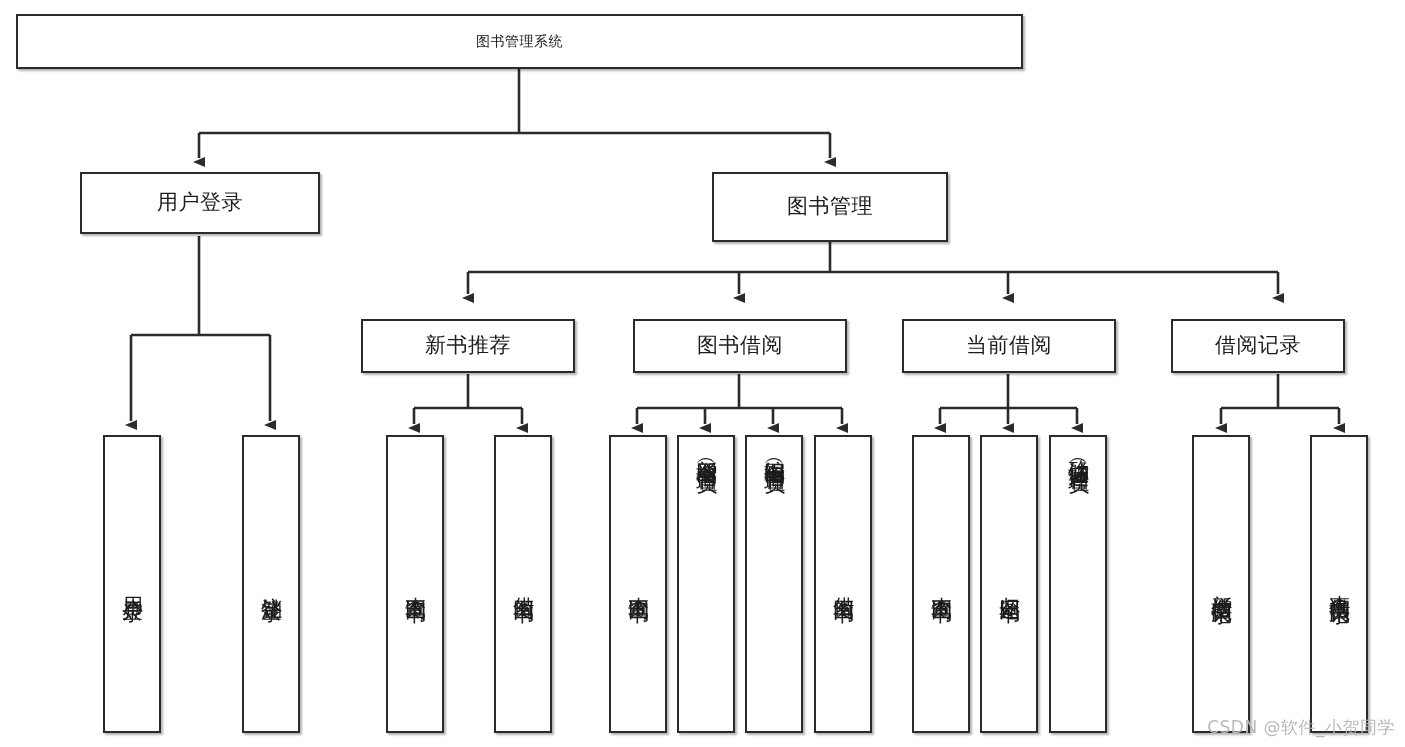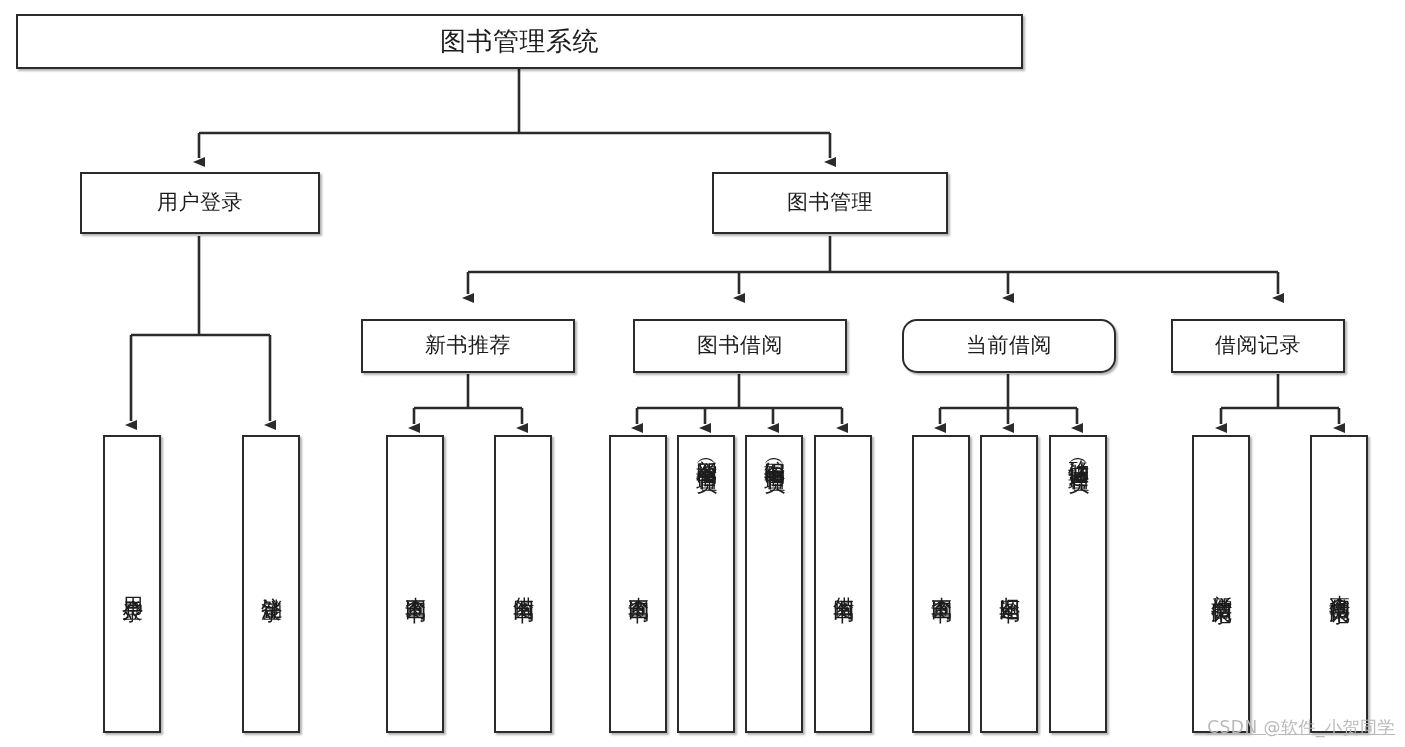--- a/index.html
+++ b/index.html
@@ -37,21 +37,21 @@
     justify-content: center;
     color: #1c1c1c;
     line-height: 1.12;
   }
   .node.h {
     
     font-size: 21px;
     letter-spacing: 0.5px;
   }
   .node.root {
-    font-size: 26px;
+    font-size: 14px;
   }
   .node.v {
     
     font-size: 21px;
     align-items: flex-start;
     justify-content: center;
     padding-top: 6px;
   }
   .node.v.mid {
     align-items: center;
@@ -66,21 +66,20 @@
     display: block;
   }
   .watermark {
     position: absolute;
     right: 10px;
     bottom: 8px;
     font-size: 17px;
     color: #b9b9b9;
     white-space: nowrap;
     letter-spacing: 0.5px;
-    text-decoration: underline;
   }
 </style>
 </head>
 <body>
 
 <div id="canvas">
 
   <svg class="edges" viewBox="0 0 1405 747" xmlns="http://www.w3.org/2000/svg">
     <defs>
       <marker id="arw" markerWidth="10" markerHeight="12" refX="1" refY="6" orient="auto" markerUnits="userSpaceOnUse">
@@ -133,33 +132,33 @@
   </svg>
 
   <div class="node h root" style="left:16px; top:14px; width:1007px; height:55px;">
     <span>图书管理系统</span>
   </div>
 
   <div class="node h" style="left:80px; top:172px; width:240px; height:62px;">
     <span>用户登录</span>
   </div>
 
-  <div class="node h" style="left:712px; top:172px; width:236px; height:62px;">
+  <div class="node h" style="left:712px; top:172px; width:236px; height:70px;">
     <span>图书管理</span>
   </div>
 
   <div class="node h" style="left:633px; top:319px; width:214px; height:54px;">
     <span>图书借阅</span>
   </div>
 
   <div class="node h" style="left:361px; top:319px; width:214px; height:54px;">
     <span>新书推荐</span>
   </div>
 
-  <div class="node h" style="left:902px; top:319px; width:214px; height:54px;border-radius:15px;">
+  <div class="node h" style="left:902px; top:319px; width:214px; height:54px;">
     <span>当前借阅</span>
   </div>
 
   <div class="node h" style="left:1171px; top:319px; width:174px; height:54px;">
     <span>借阅记录</span>
   </div>
 
   <div class="node v mid" style="left:103px; top:435px; width:58px; height:298px;">
     <span class="vtext">用户登录</span>
   </div>

